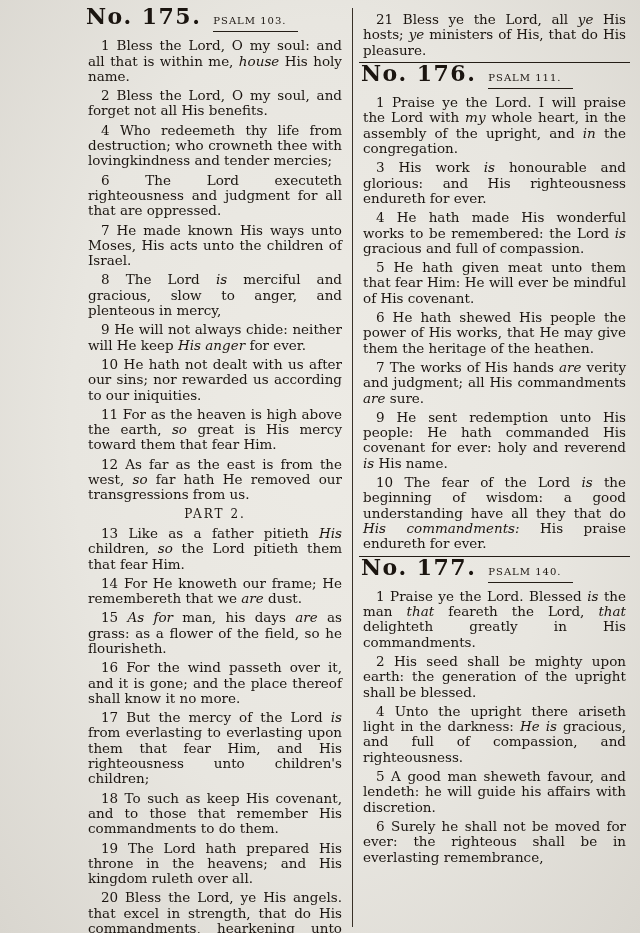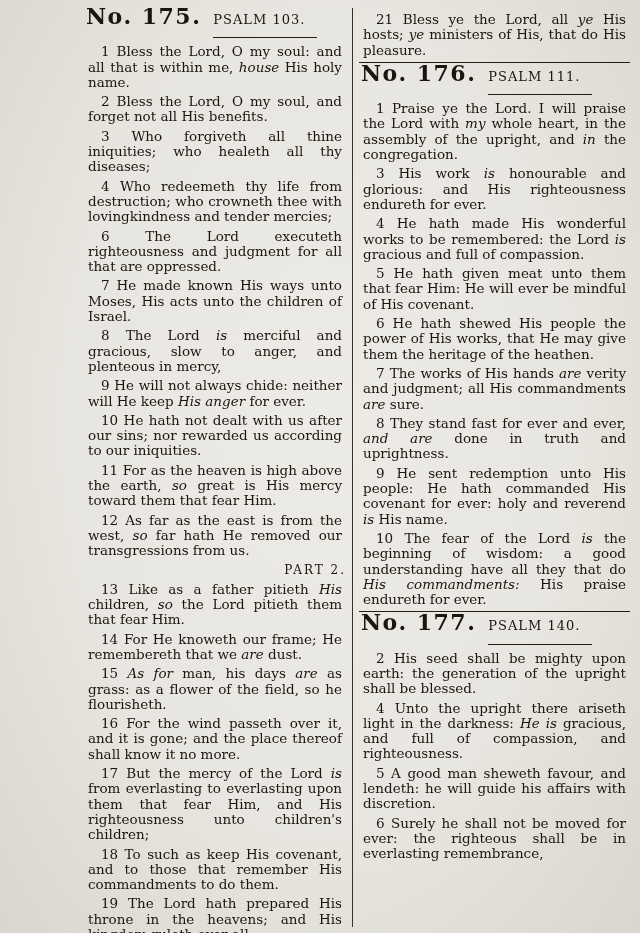--- a/index.html
+++ b/index.html
@@ -45,50 +45,49 @@
     gap: 12px;
     padding: 1px 0 2px 2px;
   }
   .hymn-number {
     font-size: 22px;
     font-weight: 700;
     letter-spacing: 1.5px;
     white-space: nowrap;
   }
   .psalm-label {
-    font-size: 13px;
+    font-size: 10px;
     letter-spacing: 1px;
     white-space: nowrap;
     border-bottom: 1.5px solid #241d16;
-    padding: 0 12px 10px 0;
+    padding: 0 12px 3px 0;
   }
   .rule {
     height: 0;
     border-top: 1.5px solid #241d16;
     margin: 3px 0 2px;
   }
   .part-label {
-    text-align: right;
+    text-align: center;
     font-size: 12px;
     letter-spacing: 2px;
     margin: 4px 0 3px;
   }
 </style>
 </head>
 <body>
 
 <div class="page">
   <div class="col col-left">
       <div class="hymn-heading">
         <span class="hymn-number">No. 175.</span>
         <span class="psalm-label">PSALM 103.</span>
       </div>
       <p class="verse">1 Bless the Lord, O my soul: and all that is within me, <i>house</i> His holy name.</p>
       <p class="verse">2 Bless the Lord, O my soul, and forget not all His benefits.</p>
-      <p class="verse">3 Who forgiveth all thine iniquities; who healeth all thy diseases;</p>
       <p class="verse">4 Who redeemeth thy life from destruction; who crowneth thee with lovingkindness and tender mercies;</p>
       <p class="verse">6 The Lord executeth righteousness and judgment for all that are oppressed.</p>
       <p class="verse">7 He made known His ways unto Moses, His acts unto the children of Israel.</p>
       <p class="verse">8 The Lord <i>is</i> merciful and gracious, slow to anger, and plenteous in mercy,</p>
       <p class="verse">9 He will not always chide: neither will He keep <i>His anger</i> for ever.</p>
       <p class="verse">10 He hath not dealt with us after our sins; nor rewarded us according to our iniquities.</p>
       <p class="verse">11 For as the heaven is high above the earth, <i>so</i> great is His mercy toward them that fear Him.</p>
       <p class="verse">12 As far as the east is from the west, <i>so</i> far hath He removed our transgressions from us.</p>
       <div class="part-label">PART 2.</div>
       <p class="verse">13 Like as a father pitieth <i>His</i> children, <i>so</i> the Lord pitieth them that fear Him.</p>
@@ -107,26 +106,26 @@
       <div class="hymn-heading">
         <span class="hymn-number">No. 176.</span>
         <span class="psalm-label">PSALM 111.</span>
       </div>
       <p class="verse">1 Praise ye the Lord. I will praise the Lord with <i>my</i> whole heart, in the assembly of the upright, and <i>in</i> the congregation.</p>
       <p class="verse">3 His work <i>is</i> honourable and glorious: and His righteousness endureth for ever.</p>
       <p class="verse">4 He hath made His wonderful works to be remembered: the Lord <i>is</i> gracious and full of compassion.</p>
       <p class="verse">5 He hath given meat unto them that fear Him: He will ever be mindful of His covenant.</p>
       <p class="verse">6 He hath shewed His people the power of His works, that He may give them the heritage of the heathen.</p>
       <p class="verse">7 The works of His hands <i>are</i> verity and judgment; all His commandments <i>are</i> sure.</p>
-      <p class="verse">8 They stand fast for ever and ever, <i>and are</i> done in truth and uprightness.</p>
       <p class="verse">9 He sent redemption unto His people: He hath commanded His covenant for ever: holy and reverend <i>is</i> His name.</p>
       <p class="verse">10 The fear of the Lord <i>is</i> the beginning of wisdom: a good understanding have all they that do <i>His commandments:</i> His praise endureth for ever.</p>
       <div class="rule"></div>
       <div class="hymn-heading">
         <span class="hymn-number">No. 177.</span>
         <span class="psalm-label">PSALM 140.</span>
       </div>
+      <p class="verse">1 Praise ye the Lord. Blessed <i>is</i> the man <i>that</i> feareth the Lord, <i>that</i> delighteth greatly in His commandments.</p>
       <p class="verse">2 His seed shall be mighty upon earth: the generation of the upright shall be blessed.</p>
       <p class="verse">4 Unto the upright there ariseth light in the darkness: <i>He is</i> gracious, and full of compassion, and righteousness.</p>
       <p class="verse">5 A good man sheweth favour, and lendeth: he will guide his affairs with discretion.</p>
       <p class="verse">6 Surely he shall not be moved for ever: the righteous shall be in everlasting remembrance,</p>
     </div>
 </div>
 
 </body></html>

